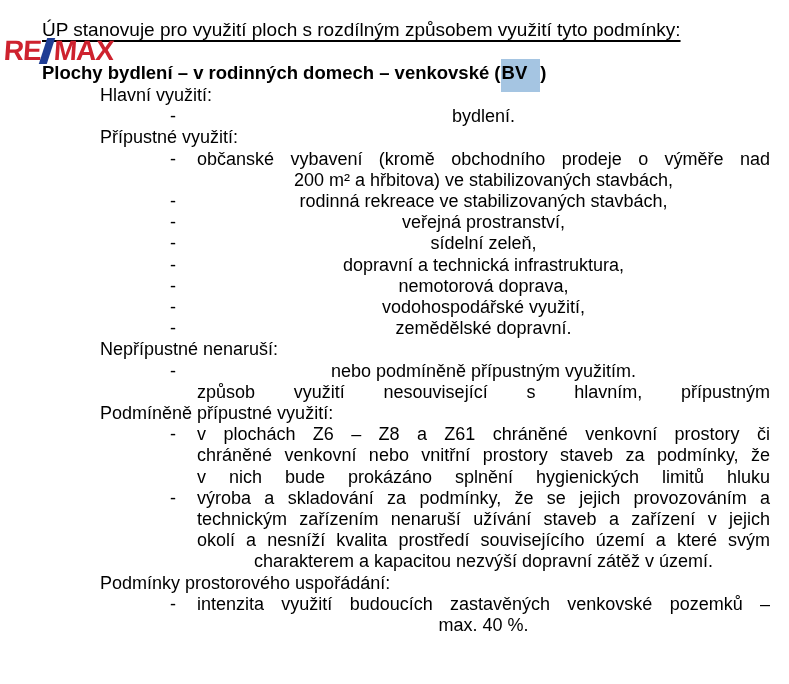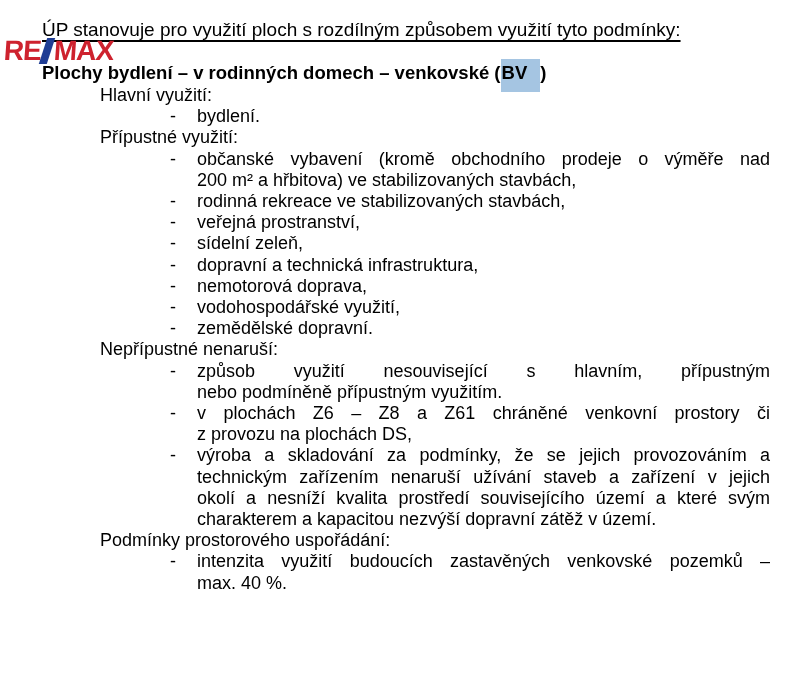--- a/index.html
+++ b/index.html
@@ -72,21 +72,21 @@
     line-height: 21.2px;
   }
   .sec-label { white-space: nowrap; }
   .item { position: relative; padding-left: 97px; }
   .item .dash {
     position: absolute;
     left: 70px;
     top: 0;
   }
   .lines { width: 573px; }
-  .line { width: 573px; }
+  .line { width: 573px; text-align: center; }
   .line.just {
     text-align: justify;
     text-align-last: justify;
     text-justify: inter-word;
   }
 </style>
 </head>
 <body>
 
 <div class="page">
@@ -158,29 +158,31 @@
       <div class="item">
         <span class="dash">-</span>
         <div class="lines">
           <div class="line">zemědělské dopravní.</div>
         </div>
       </div>
       <div class="sec-label">Nepřípustné nenaruší:</div>
       <div class="item">
         <span class="dash">-</span>
         <div class="lines">
+          <div class="line">nebo podmíněně přípustným využitím.</div>
           <div class="line just">způsob využití nesouvisející s&nbsp;hlavním, přípustným</div>
-          <div class="line">nebo podmíněně přípustným využitím.</div>
-        </div>
-      </div>
+        </div>
+      </div>
+      <div class="sec-label">Podmíněně přípustné využití:</div>
       <div class="item">
         <span class="dash">-</span>
         <div class="lines">
           <div class="line just">v&nbsp;plochách Z6 – Z8 a Z61 chráněné venkovní prostory či</div>
-          <div class="line">z&nbsp;provozu na plochách DS,</div>
+          <div class="line just">chráněné venkovní nebo vnitřní prostory staveb za podmínky, že</div>
+          <div class="line just">v&nbsp;nich bude prokázáno splnění hygienických limitů hluku</div>
         </div>
       </div>
       <div class="item">
         <span class="dash">-</span>
         <div class="lines">
           <div class="line just">výroba a skladování za podmínky, že se jejich provozováním a</div>
           <div class="line just">technickým zařízením nenaruší užívání staveb a zařízení v&nbsp;jejich</div>
           <div class="line just">okolí a nesníží kvalita prostředí souvisejícího území a které svým</div>
           <div class="line">charakterem a kapacitou nezvýší dopravní zátěž v&nbsp;území.</div>
         </div>

